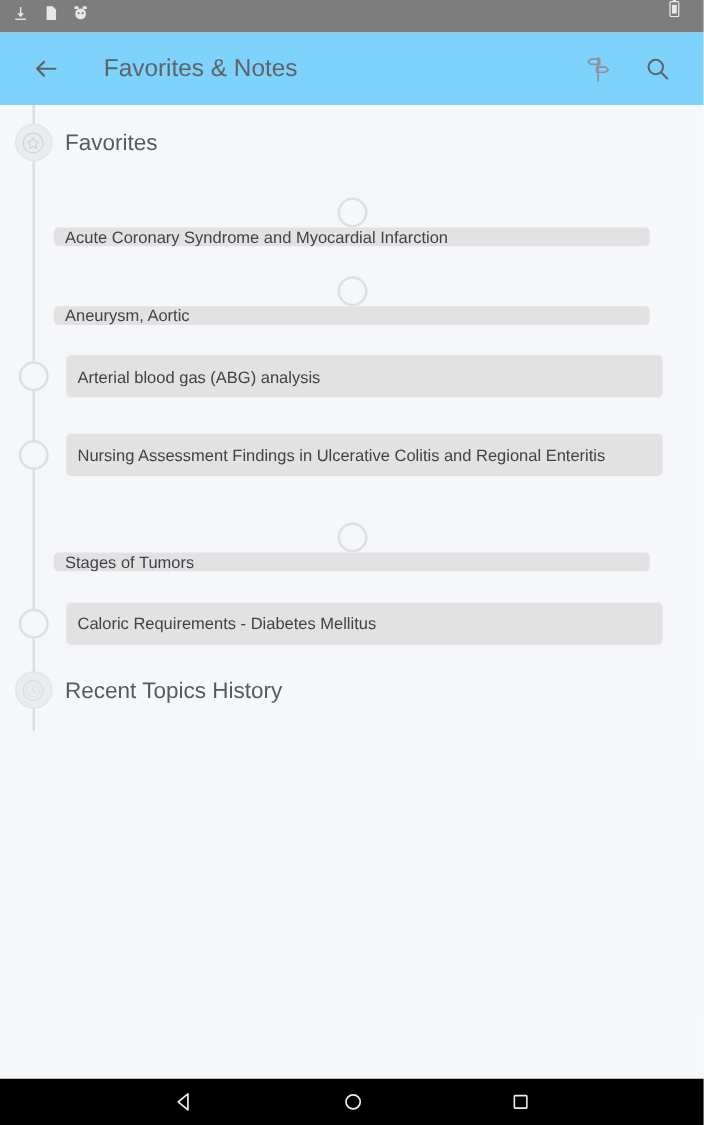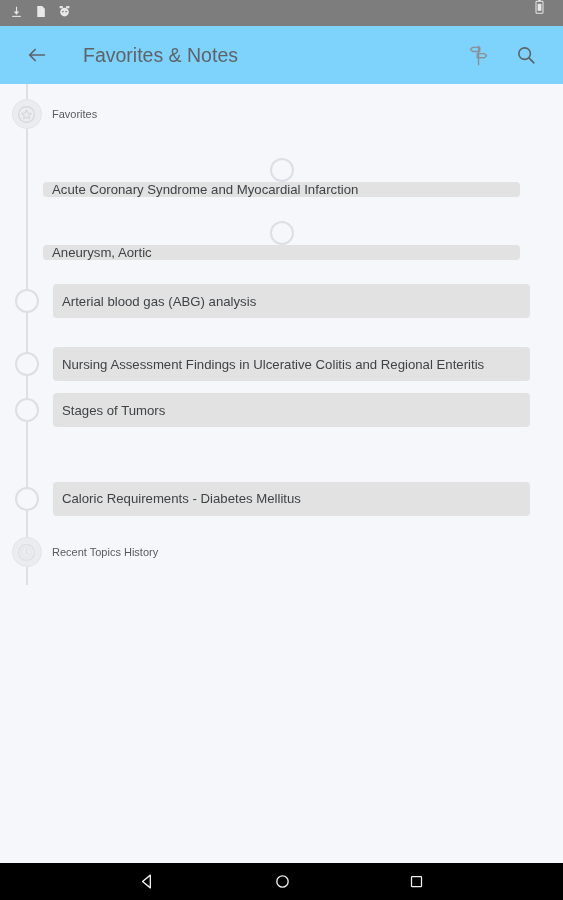--- a/index.html
+++ b/index.html
@@ -75,21 +75,21 @@
     border: 2px solid #dcdfe3; background: #f5f7fa;
     flex: none;
   }
   .node-badge {
     width: 30px; height: 30px; border-radius: 50%;
     background: #eaecef; border: 1px solid #e2e4e8;
     display: flex; align-items: center; justify-content: center;
     flex: none;
   }
   .section-label {
-    color: #565b60; font-size: 11px;
+    color: #565b60; font-size: 18px;
     margin-left: -1px;
   }
   .topic-card {
     background: #e2e2e2;
     border-radius: 4px;
     height: 34px;
     width: 477px;
     display: flex; align-items: center;
     padding: 0 9px;
     cursor: pointer;
@@ -228,21 +228,21 @@
 
     <div class="tl-row" style="top:263px;height:34px;">
       <div class="node-wrap">
           <div class="node-circle"></div>
         </div>
       <div class="topic-card">
         <span class="topic-text">Nursing Assessment Findings in Ulcerative Colitis and Regional Enteritis</span>
       </div>
     </div>
 
-    <div class="tl-row" style="top:309px;height:34px;">
+    <div class="tl-row" style="top:334px;height:34px;flex-direction:column;">
       <div class="node-wrap">
           <div class="node-circle"></div>
         </div>
       <div class="topic-card">
         <span class="topic-text">Stages of Tumors</span>
       </div>
     </div>
 
     <div class="tl-row" style="top:389px;height:51px;">
       <div class="node-wrap">

